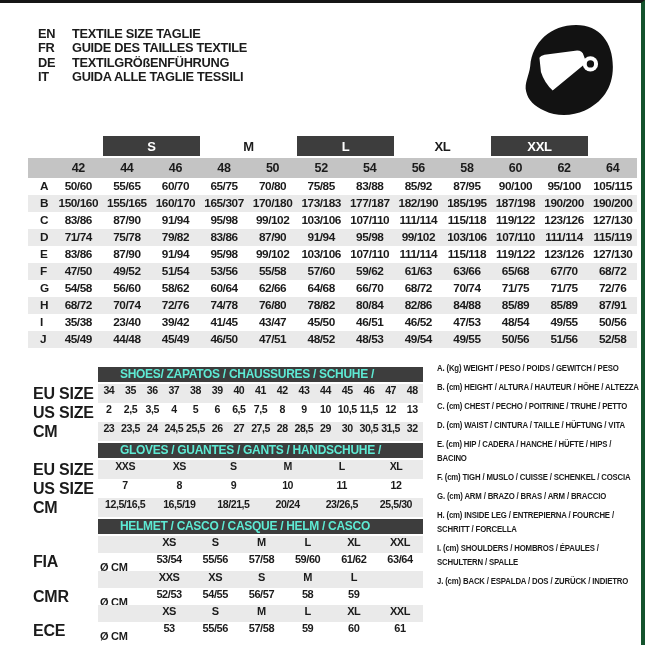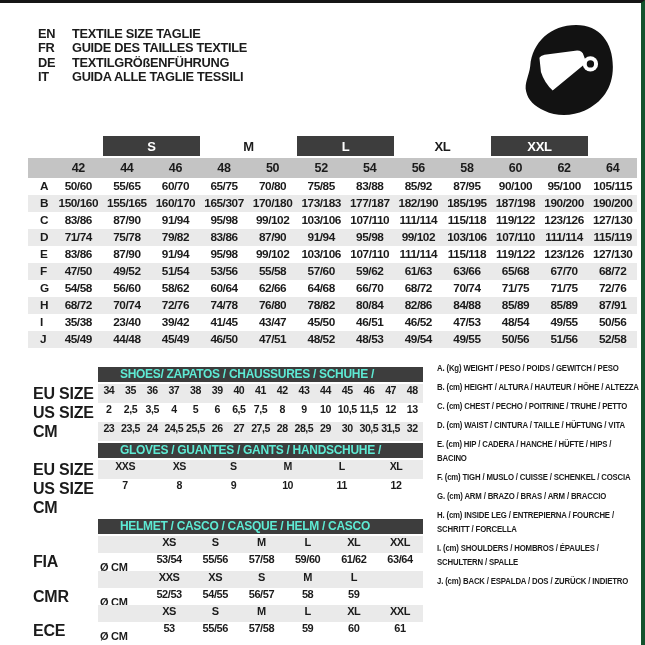--- a/index.html
+++ b/index.html
@@ -360,20 +360,28 @@
             <div class="cell">7</div>
             <div class="cell">8</div>
             <div class="cell">9</div>
             <div class="cell">10</div>
             <div class="cell">11</div>
             <div class="cell">12</div>
           </div>
         </div>
         <div class="sec-row shaded">
           <div class="sec-label">CM</div>
+          <div class="sec-table">
+            <div class="cell">12,5/16,5</div>
+            <div class="cell">16,5/19</div>
+            <div class="cell">18/21,5</div>
+            <div class="cell">20/24</div>
+            <div class="cell">23/26,5</div>
+            <div class="cell">25,5/30</div>
+          </div>
         </div>
       </div>
   </div>
 
   <div class="section helmet">
     <div class="sec-bar">HELMET / CASCO / CASQUE / HELM / CASCO</div>
     <div>
         <div class="sec-row helm shaded">
           <div class="sec-label"></div>
           <div class="sec-table">

